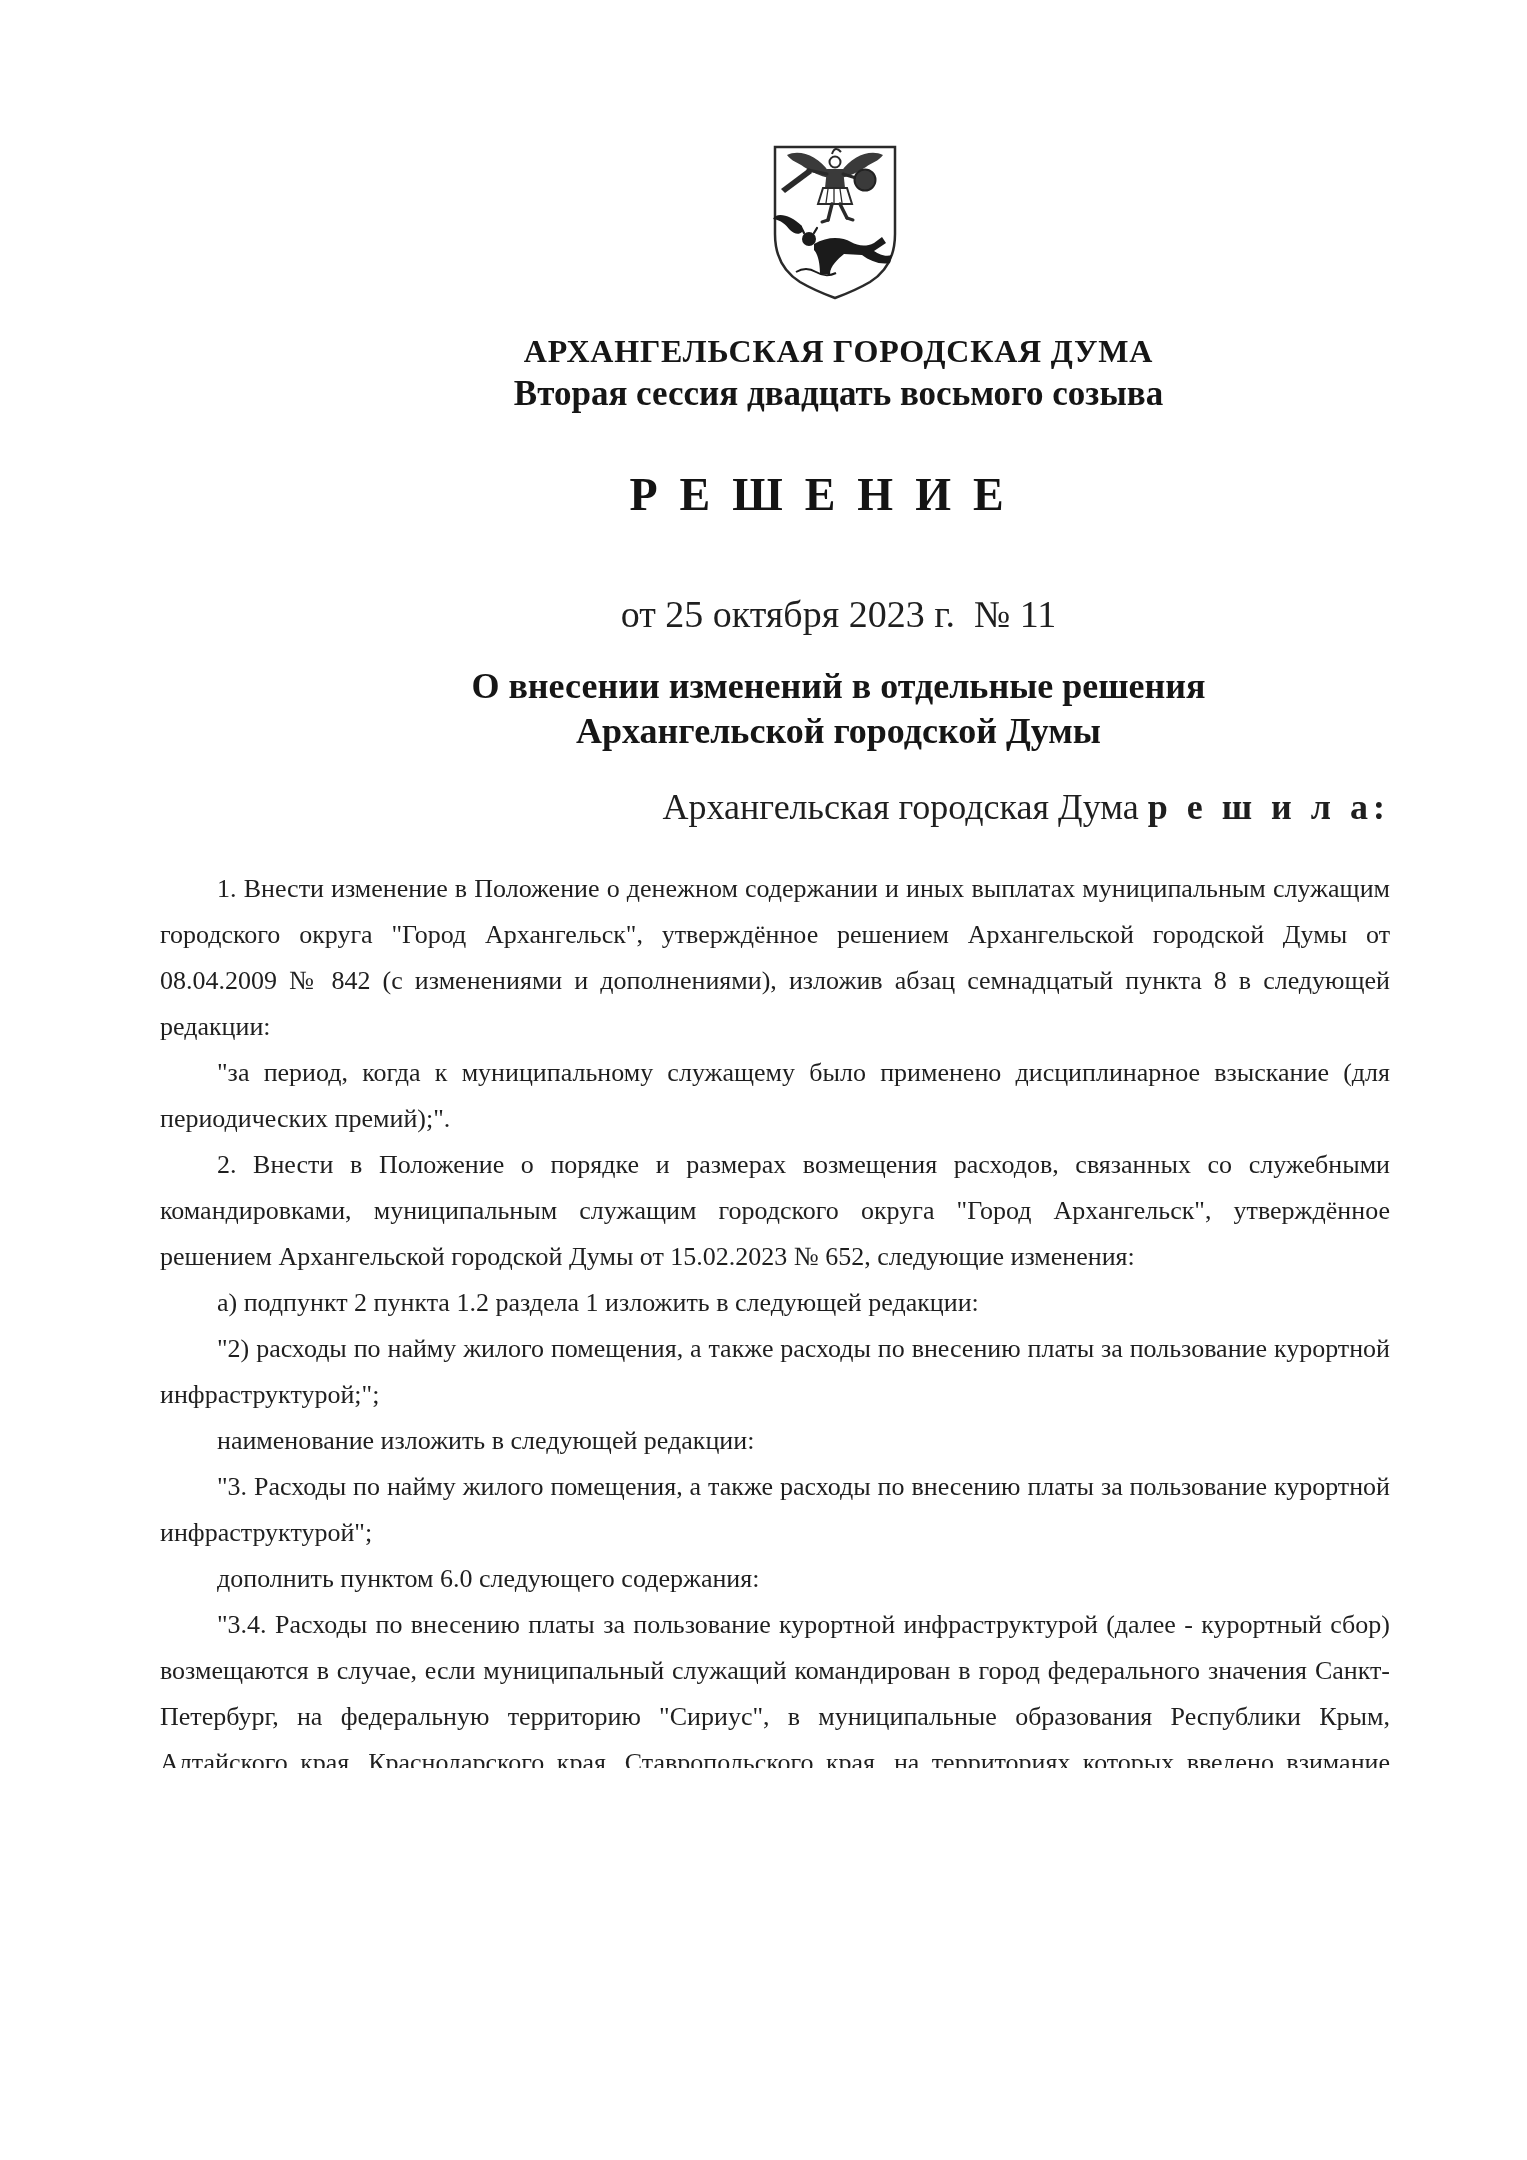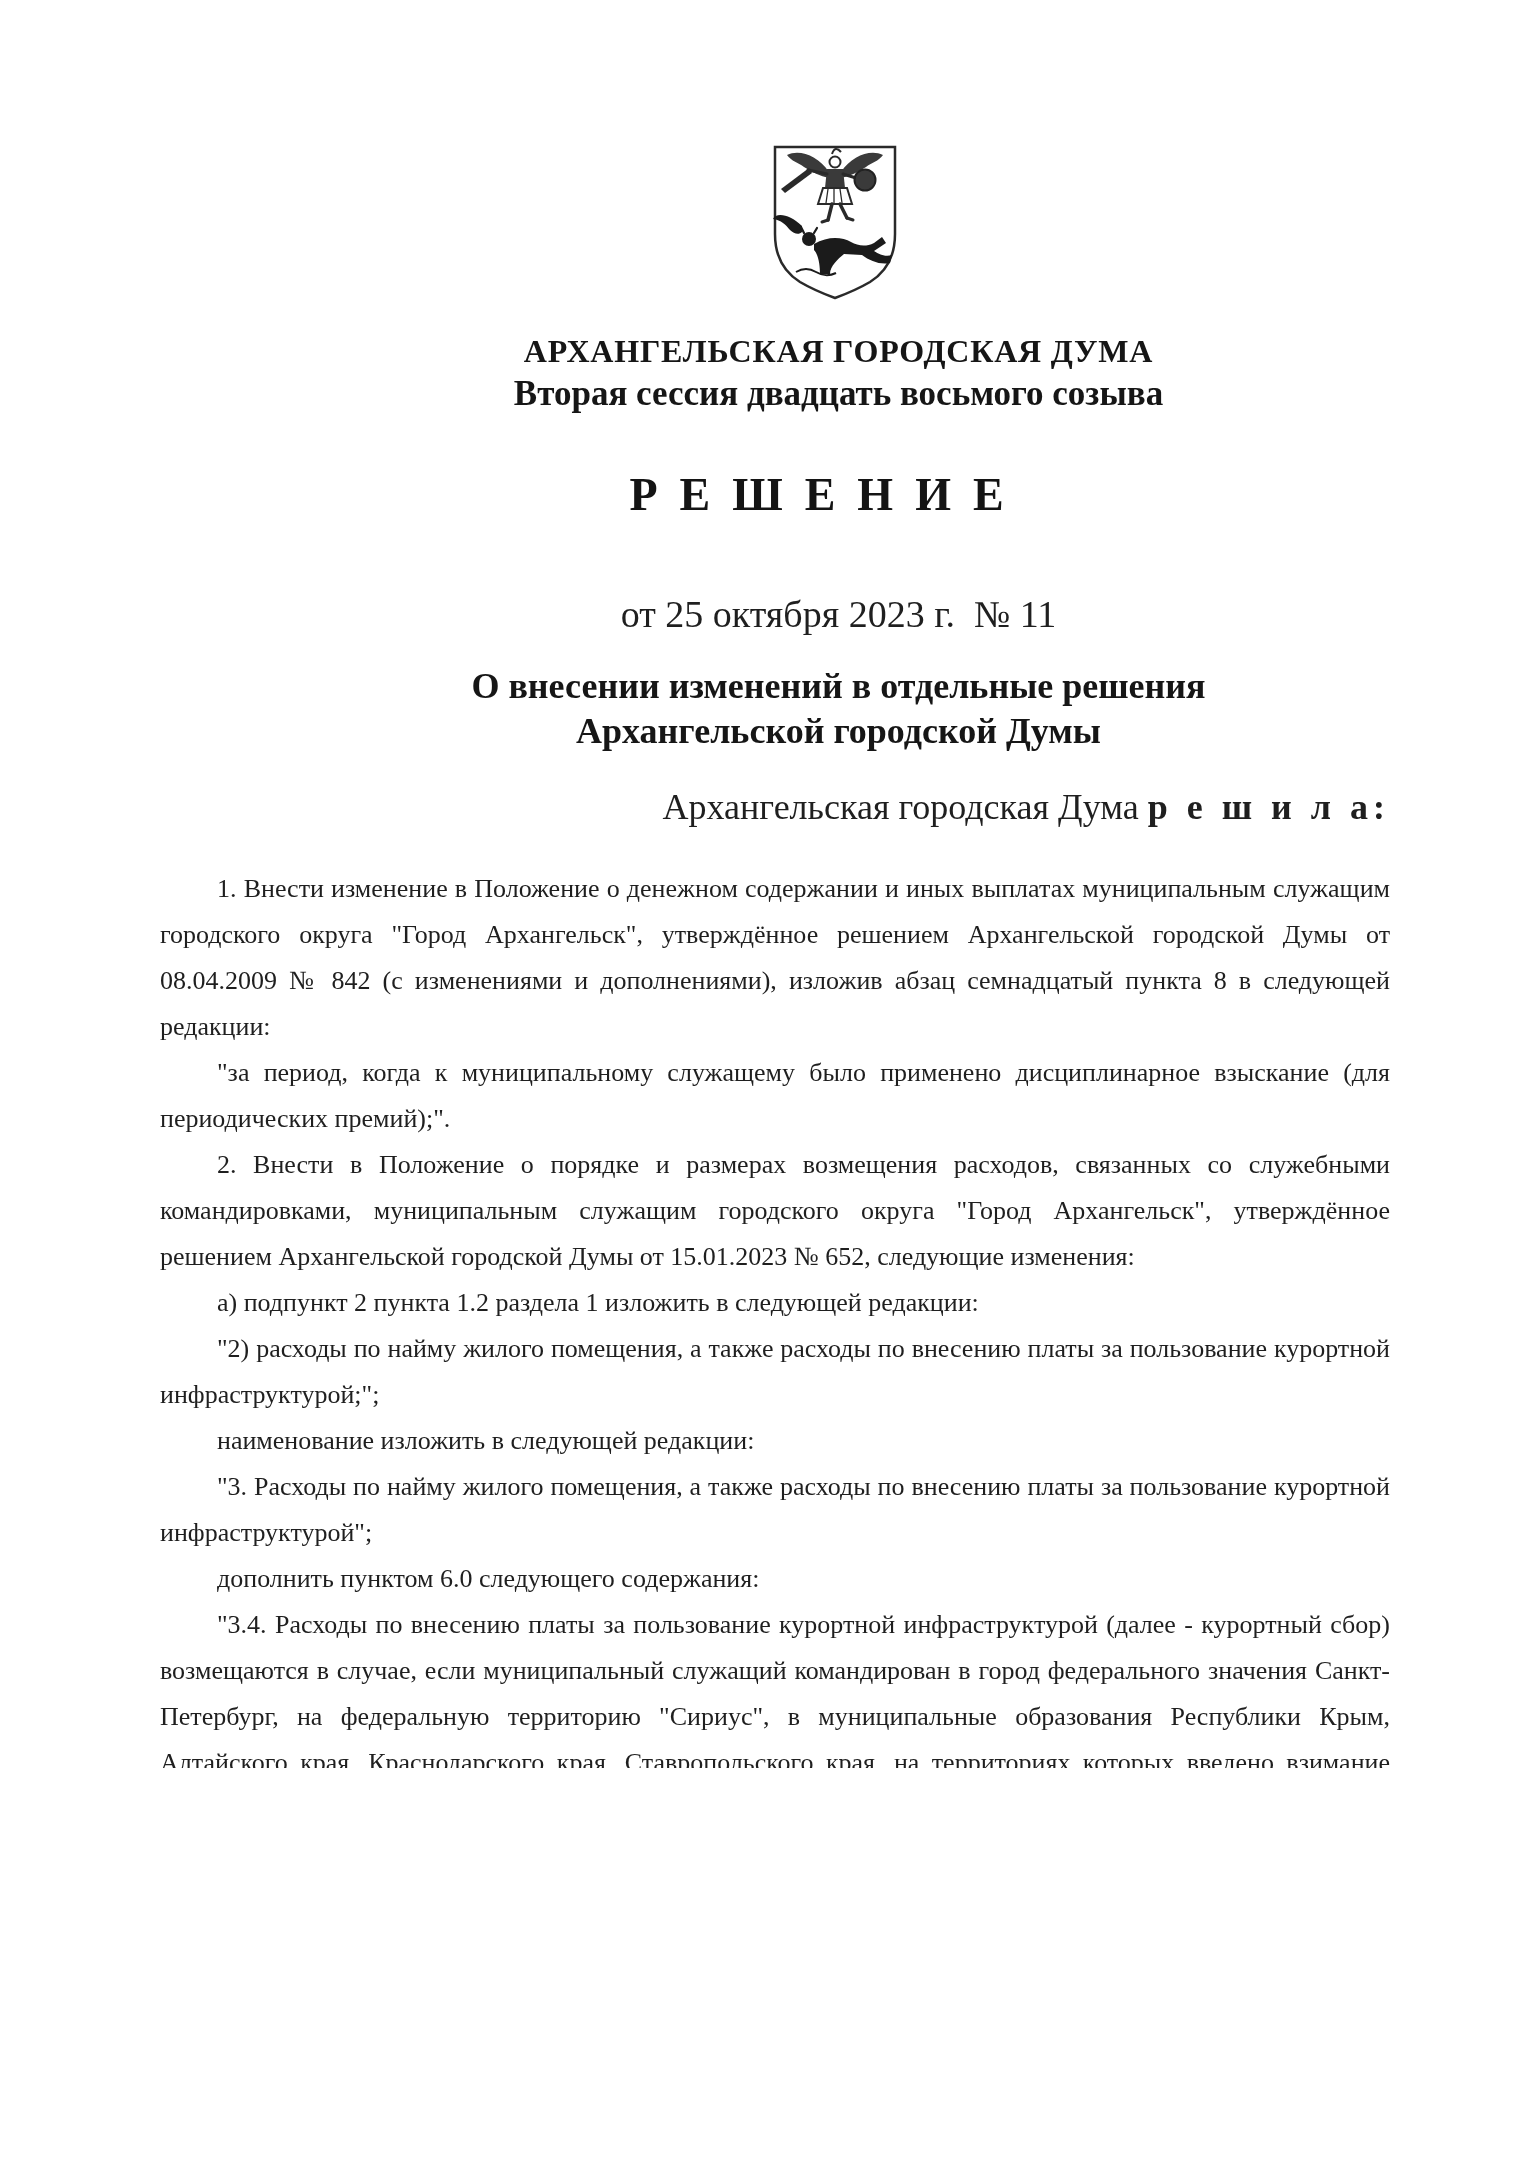--- a/index.html
+++ b/index.html
@@ -163,21 +163,21 @@
     <div>Архангельской городской Думы</div>
   </div>
 
   <div class="resolve-line">
     <span>Архангельская городская Дума </span><span class="resolve-verb">р е ш и л а:</span>
   </div>
 
   <div class="body-text">
       <p class="para">1. Внести изменение в Положение о денежном содержании и иных выплатах муниципальным служащим городского округа "Город Архангельск", утверждённое решением Архангельской городской Думы от 08.04.2009 № 842 (с изменениями и дополнениями), изложив абзац семнадцатый пункта 8 в следующей редакции:</p>
       <p class="para">"за период, когда к муниципальному служащему было применено дисциплинарное взыскание (для периодических премий);".</p>
-      <p class="para">2. Внести в Положение о порядке и размерах возмещения расходов, связанных со служебными командировками, муниципальным служащим городского округа "Город Архангельск", утверждённое решением Архангельской городской Думы от 15.01.2023 № 652, следующие изменения:</p>
+      <p class="para">2. Внести в Положение о порядке и размерах возмещения расходов, связанных со служебными командировками, муниципальным служащим городского округа "Город Архангельск", утверждённое решением Архангельской городской Думы от 15.02.2023 № 652, следующие изменения:</p>
       <p class="para">а) подпункт 2 пункта 1.2 раздела 1 изложить в следующей редакции:</p>
       <p class="para">"2) расходы по найму жилого помещения, а также расходы по внесению платы за пользование курортной инфраструктурой;";</p>
       <p class="para">наименование изложить в следующей редакции:</p>
       <p class="para">"3. Расходы по найму жилого помещения, а также расходы по внесению платы за пользование курортной инфраструктурой";</p>
       <p class="para">дополнить пунктом 6.0 следующего содержания:</p>
       <p class="para">"3.4. Расходы по внесению платы за пользование курортной инфраструктурой (далее - курортный сбор) возмещаются в случае, если муниципальный служащий командирован в город федерального значения Санкт-Петербург, на федеральную территорию "Сириус", в муниципальные образования Республики Крым, Алтайского края, Краснодарского края, Ставропольского края, на территориях которых введено взимание курортного сбора в соответствии с Федеральным законом от 29 июля 2017 года № 214-ФЗ "О проведении эксперимента по развитию курортной инфраструктуры".";</p>
     </div>
 
   <div class="bleed-artifact"></div>
 

